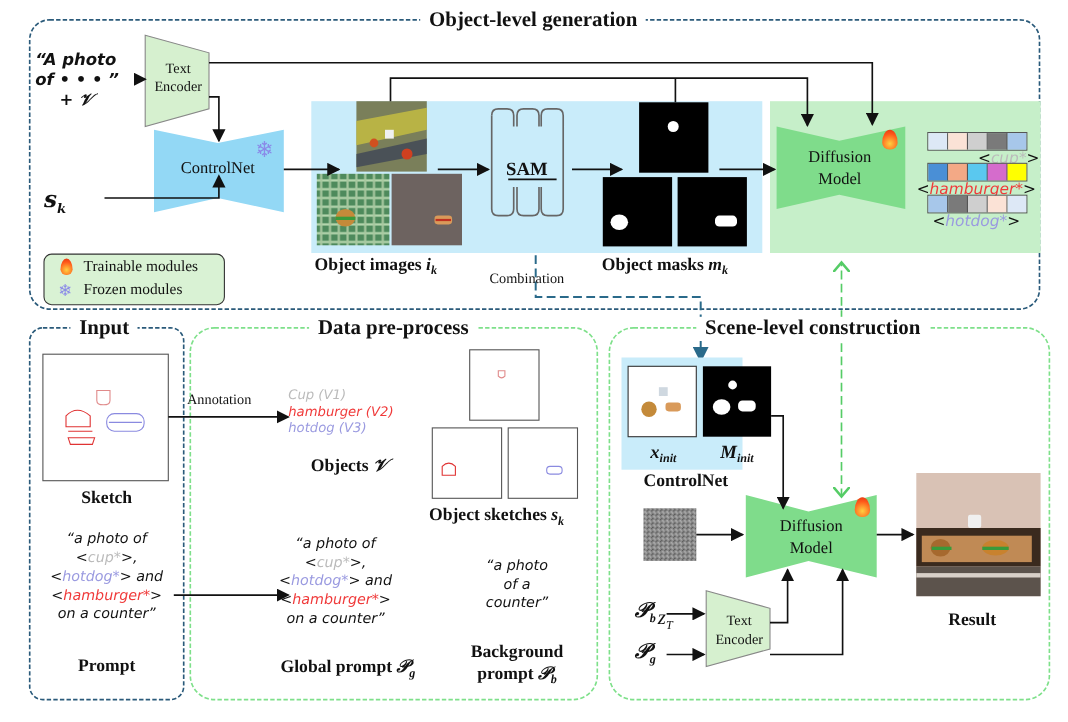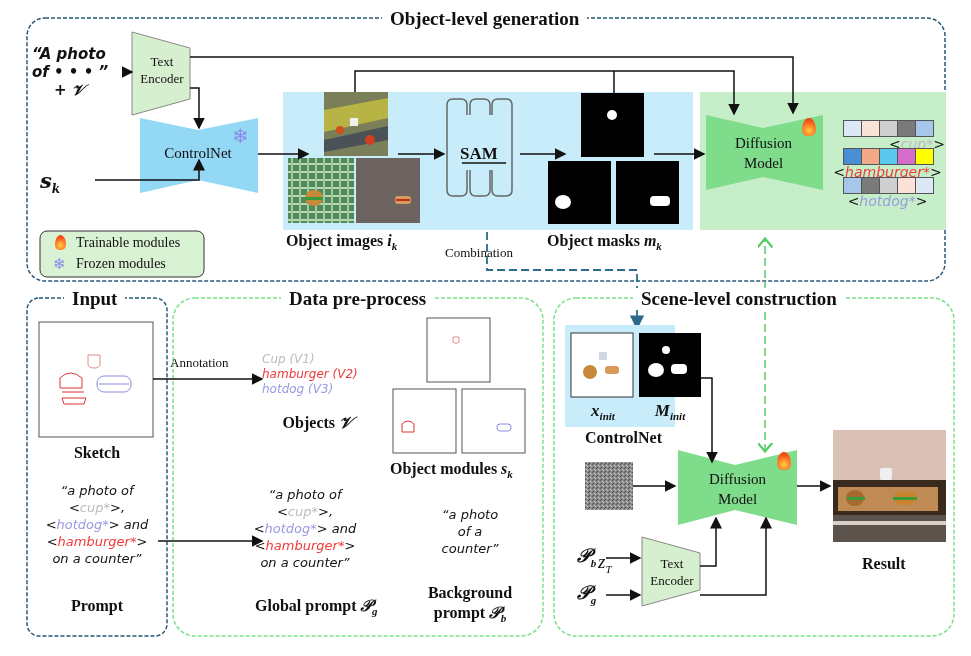--- a/index.html
+++ b/index.html
@@ -226,21 +226,21 @@
 </div>
 <div class="lbl" style="left:27px;top:597px;width:140px;">Prompt</div>
 
 <div class="small" style="left:170px;top:355px;font-size:13px;">Annotation</div>
 <div id="objects-list" class="abs hand" style="left:262px;top:352px;width:110px;text-align:left;font-size:12px;line-height:15px;">
     <div style="color: rgb(187, 187, 187);">Cup (V1)</div>
     <div style="color: rgb(240, 58, 58);">hamburger (V2)</div>
     <div style="color: rgb(154, 154, 224);">hotdog (V3)</div>
   </div>
 <div class="lbl" style="left:270px;top:414px;width:95px;"><span>Objects </span><i>𝒱</i></div>
-<div class="lbl" style="left:390px;top:460px;"><span>Object modules </span><i>s</i><sub style="font-size:11px;font-style:italic">k</sub></div>
+<div class="lbl" style="left:390px;top:460px;"><span>Object sketches </span><i>s</i><sub style="font-size:11px;font-style:italic">k</sub></div>
 <div class="abs hand" style="left:245px;top:486px;width:120px;text-align:center;font-size:13px;line-height:17px;">
   <div>“a photo of</div>
   <div>&lt;<span class="gray">cup*</span>&gt;,</div>
   <div>&lt;<span class="blue">hotdog*</span>&gt;<span> and</span></div>
   <div>&lt;<span class="red">hamburger*</span>&gt;</div>
   <div>on a counter”</div>
 </div>
 <div class="lbl" style="left:255px;top:597px;"><span>Global prompt </span><i>𝒫</i><sub style="font-size:11px;font-style:italic">g</sub></div>
 <div class="abs hand" style="left:425px;top:506px;width:90px;text-align:center;font-size:13px;line-height:17px;">
   <div>“a photo</div>

